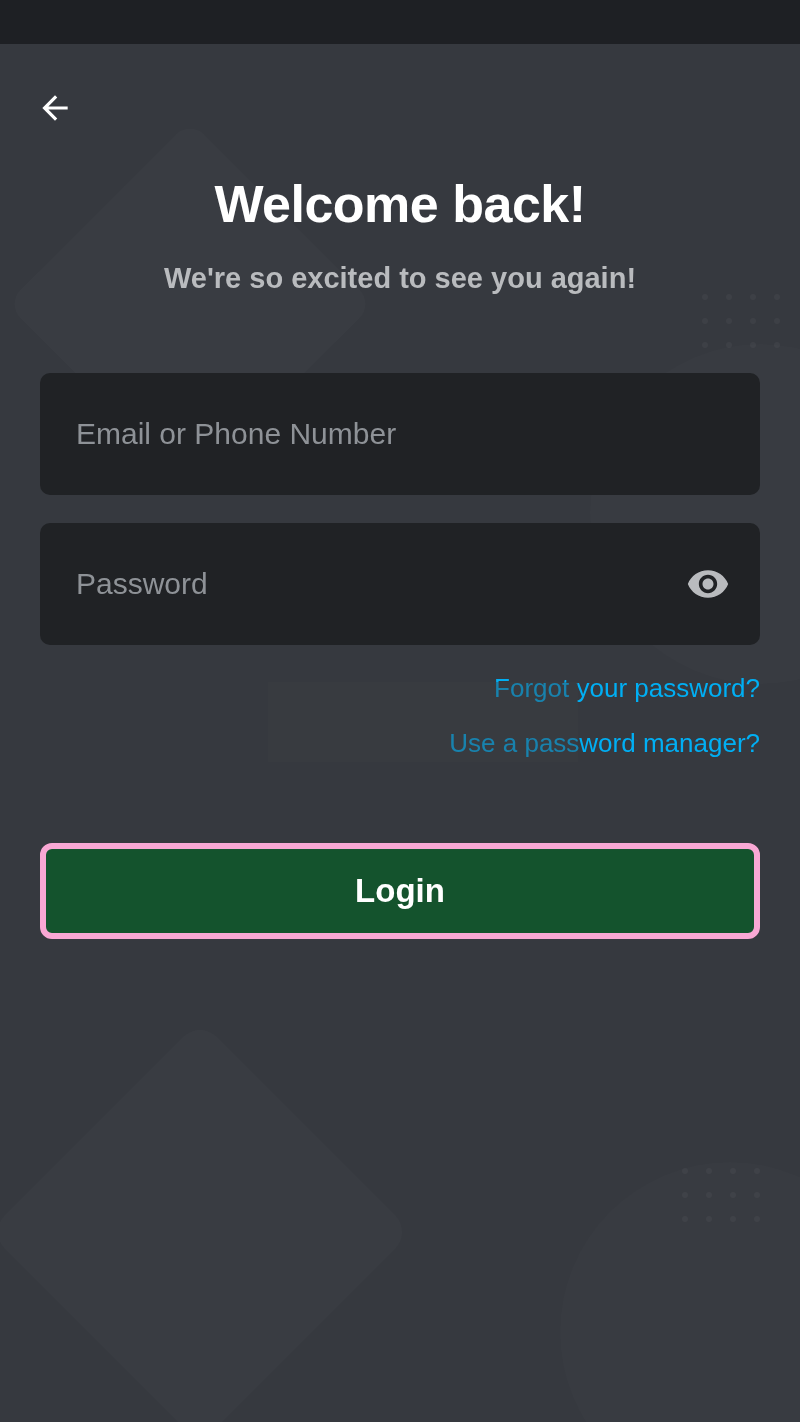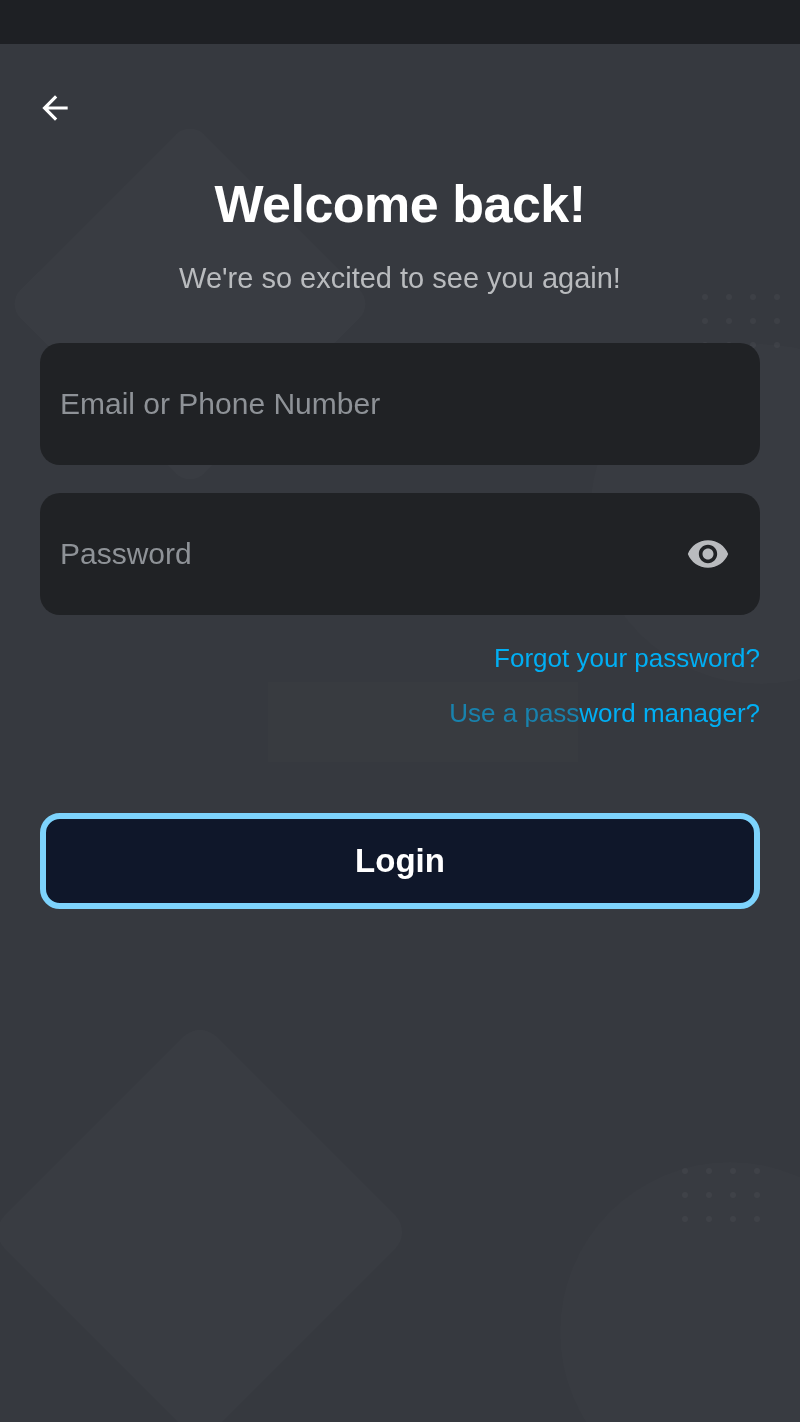--- a/index.html
+++ b/index.html
@@ -115,30 +115,30 @@
       color: #ffffff;
       font-size: 52px;
       font-weight: 700;
       margin-bottom: 28px;
       letter-spacing: -0.5px;
     }
     .subheading {
       text-align: center;
       color: #b9bbbe;
       font-size: 29px;
-      font-weight: 400;
-      margin-bottom: 48px;
+      font-weight: 700;
+      margin-bottom: 78px;
     }
     .input-field {
       width: 100%;
       height: 122px;
       background: #202225;
       border: none;
-      border-radius: 20px;
-      padding: 0 20px;
+      border-radius: 10px;
+      padding: 0 36px;
       color: #ffffff;
       font-size: 30px;
       margin-bottom: 28px;
       outline: none;
       display: flex;
       align-items: center;
       position: relative;
     }
     .input-field::placeholder {
       color: #8e9297;
@@ -177,23 +177,23 @@
       display: block;
       text-align: right;
       padding-left: 6px;
     }
     .link:last-of-type {
       margin-bottom: 84px;
     }
     .login-button {
       width: 100%;
       height: 96px;
-      background: #0f172a;
-      border: 6px solid #7dd3fc;
-      border-radius: 20px;
+      background: #14532d;
+      border: 6px solid #f9a8d4;
+      border-radius: 12px;
       color: #ffffff;
       font-size: 33px;
       font-weight: 700;
       cursor: pointer;
       display: flex;
       align-items: center;
       justify-content: center;
     }
     .redaction-box {
       position: absolute;

